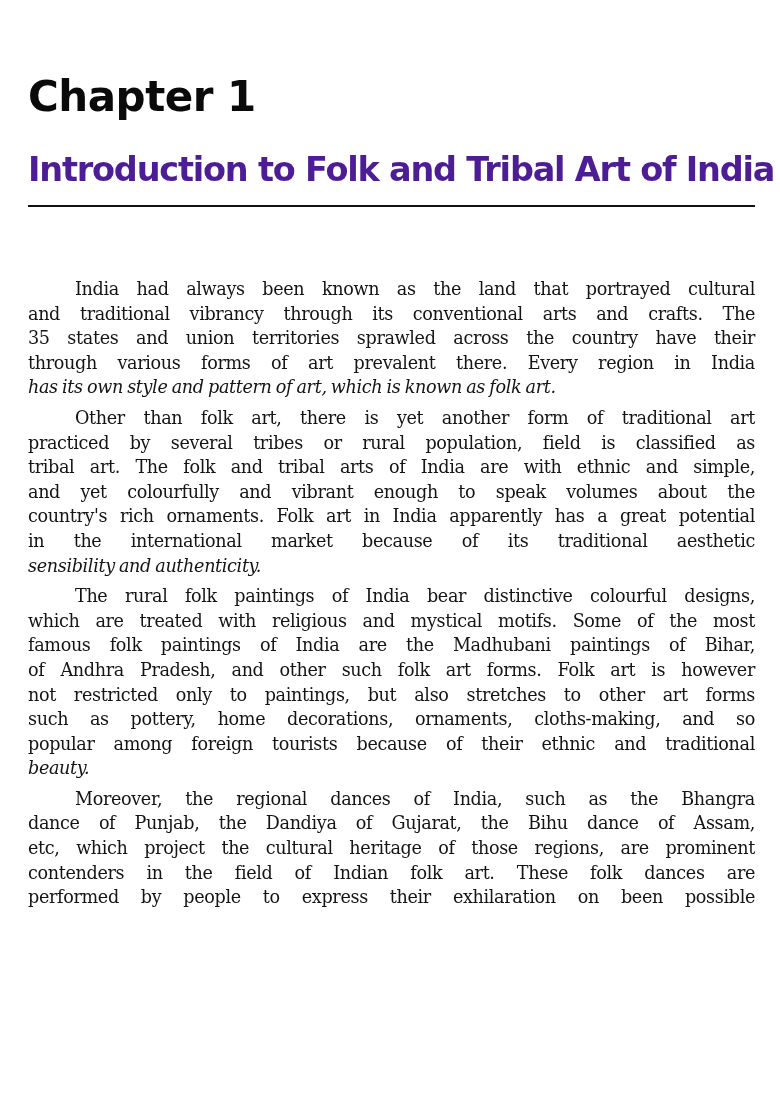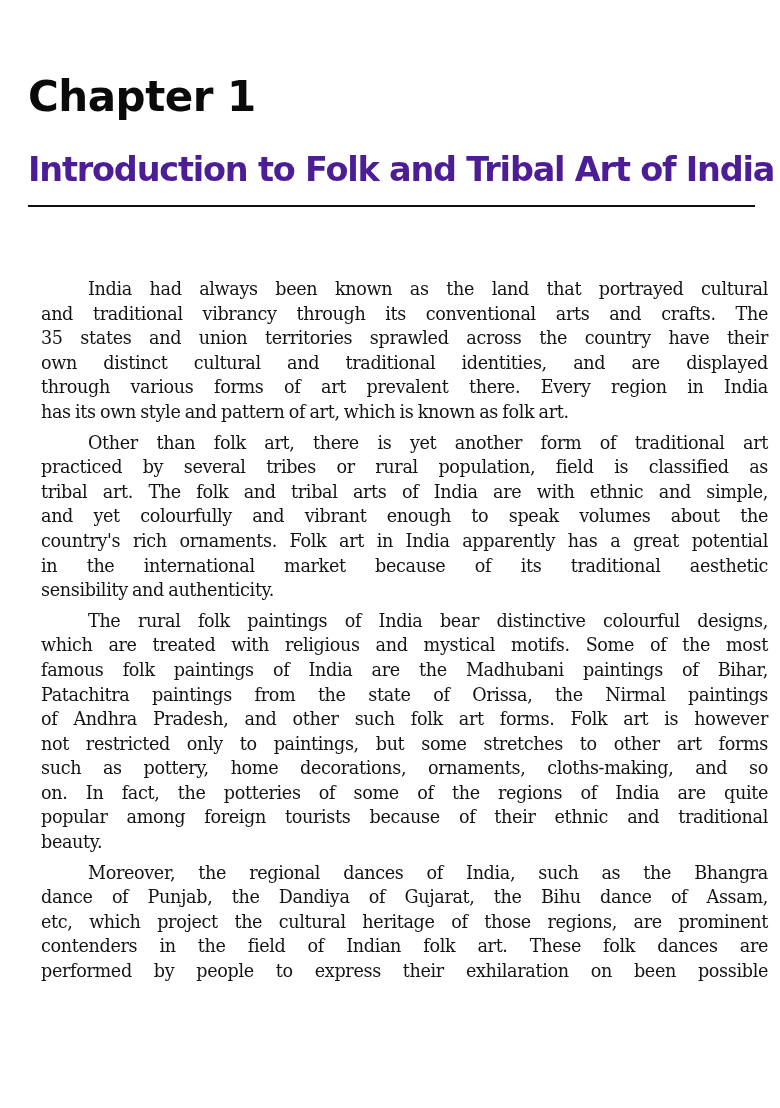--- a/index.html
+++ b/index.html
@@ -16,67 +16,64 @@
   .chapter-title {
     position: absolute; left: 0; top: 146px; width: 727px;
     font-family: "DejaVu Sans", sans-serif; font-weight: bold;
     font-size: 33.5px; letter-spacing: -1.2px; color: #4c1d95; white-space: nowrap;
     line-height: 48px;
   }
   .rule {
     position: absolute; left: 0; top: 205px; width: 727px; height: 2px; background: #111;
   }
   .body {
-    position: absolute; left: 13px; top: 277px; width: 727px;
+    position: absolute; left: 0; top: 277px; width: 727px;
     font-family: "DejaVu Serif", serif; font-size: 17.6px; color: #141414;
   }
   .para { margin: 0 0 6px 0; }
   .line {
     display: block; height: 24.6px; line-height: 24.6px;
     text-align: justify; text-align-last: justify; white-space: nowrap;
     letter-spacing: -0.35px; word-spacing: -1px;
   }
   .line.first { padding-left: 47px; }
-  .line.last { text-align-last: left; }
+  .line.last { text-align-last: left; font-style: italic; }
 </style>
 </head>
 <body>
 
 <div class="page">
   <div class="chapter-label">Chapter 1</div>
   <div class="chapter-title">Introduction to Folk and Tribal Art of India</div>
   <div class="rule"></div>
 
   <div class="body">
     <p class="para">
       <span class="line first">India had always been known as the land that portrayed cultural</span>
       <span class="line">and traditional vibrancy through its conventional arts and crafts. The</span>
       <span class="line">35 states and union territories sprawled across the country have their</span>
-      <span class="line">own distinct cultural and traditional identities, and are displayed</span>
       <span class="line">through various forms of art prevalent there. Every region in India</span>
       <span class="line last">has its own style and pattern of art, which is known as folk art.</span>
     </p>
     <p class="para">
       <span class="line first">Other than folk art, there is yet another form of traditional art</span>
       <span class="line">practiced by several tribes or rural population, field is classified as</span>
       <span class="line">tribal art. The folk and tribal arts of India are with ethnic and simple,</span>
       <span class="line">and yet colourfully and vibrant enough to speak volumes about the</span>
       <span class="line">country's rich ornaments. Folk art in India apparently has a great potential</span>
       <span class="line">in the international market because of its traditional aesthetic</span>
       <span class="line last">sensibility and authenticity.</span>
     </p>
     <p class="para">
       <span class="line first">The rural folk paintings of India bear distinctive colourful designs,</span>
       <span class="line">which are treated with religious and mystical motifs. Some of the most</span>
       <span class="line">famous folk paintings of India are the Madhubani paintings of Bihar,</span>
-      <span class="line">Patachitra paintings from the state of Orissa, the Nirmal paintings</span>
       <span class="line">of Andhra Pradesh, and other such folk art forms. Folk art is however</span>
-      <span class="line">not restricted only to paintings, but some stretches to other art forms</span>
+      <span class="line">not restricted only to paintings, but also stretches to other art forms</span>
       <span class="line">such as pottery, home decorations, ornaments, cloths-making, and so</span>
-      <span class="line">on. In fact, the potteries of some of the regions of India are quite</span>
       <span class="line">popular among foreign tourists because of their ethnic and traditional</span>
       <span class="line last">beauty.</span>
     </p>
     <p class="para">
       <span class="line first">Moreover, the regional dances of India, such as the Bhangra</span>
       <span class="line">dance of Punjab, the Dandiya of Gujarat, the Bihu dance of Assam,</span>
       <span class="line">etc, which project the cultural heritage of those regions, are prominent</span>
       <span class="line">contenders in the field of Indian folk art. These folk dances are</span>
       <span class="line">performed by people to express their exhilaration on been possible</span>
     </p>

